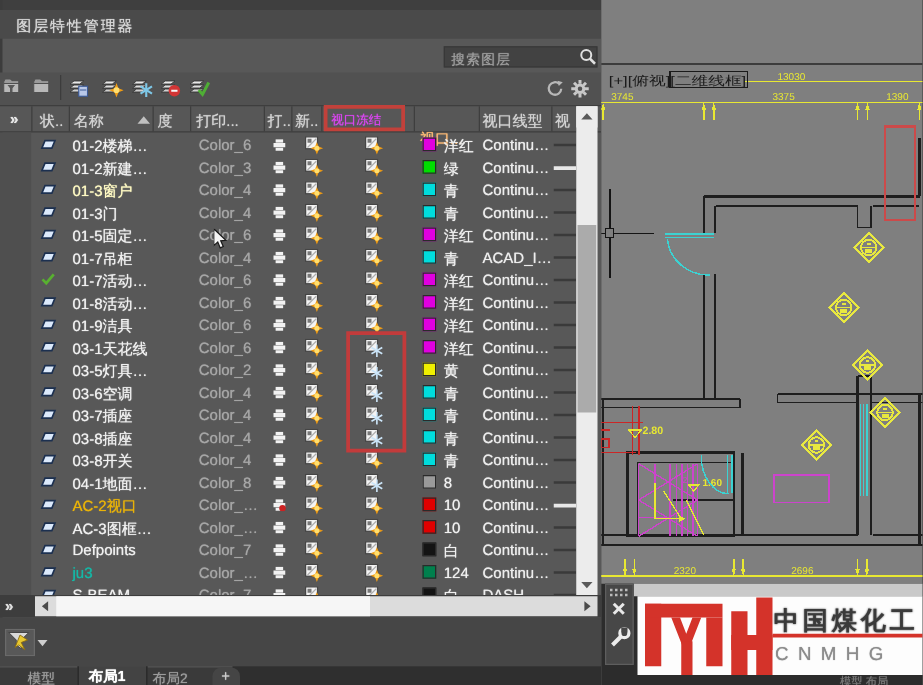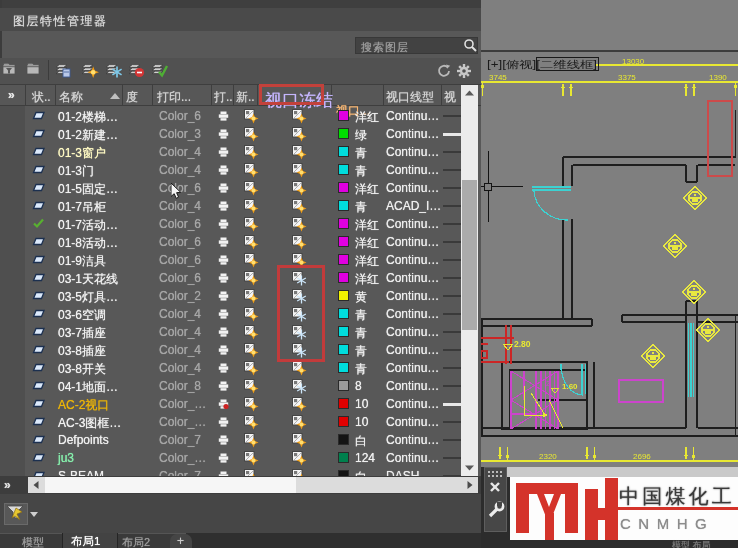--- a/index.html
+++ b/index.html
@@ -156,21 +156,21 @@
     <div class="a" style="left:383px;top:85px;width:1px;height:20px;background:#3e3e3e"></div>
     <div class="a" style="left:441px;top:85px;width:1px;height:20px;background:#3e3e3e"></div>
     <div class="a" style="left:461px;top:85px;width:1px;height:20px;background:#3e3e3e"></div>
     <div class="t" style="left:8px;top:88px;font-size:12px;color:#e8e8e8;font-weight:bold">»</div>
     <div class="t" style="left:32px;top:89px;font-size:12px;color:#d2d2d2">状..</div>
     <div class="t" style="left:59px;top:89px;font-size:12px;color:#d2d2d2">名称</div>
     <div class="t" style="left:126px;top:89px;font-size:12px;color:#d2d2d2">度</div>
     <div class="t" style="left:157px;top:89px;font-size:12px;color:#d2d2d2">打印...</div>
     <div class="t" style="left:214px;top:89px;font-size:12px;color:#d2d2d2">打..</div>
     <div class="t" style="left:236px;top:89px;font-size:12px;color:#d2d2d2">新..</div>
-    <div class="t" style="left:265px;top:89px;font-size:17px;color:#c4b5fd">视口冻结</div>
+    <div class="t" style="left:265px;top:89px;font-size:10px;color:#d946ef">视口冻结</div>
     <div class="t" style="left:336px;top:103px;font-size:12px;color:#fdba74">视口...</div>
     <div class="t" style="left:386px;top:89px;font-size:12px;color:#d2d2d2">视口线型</div>
     <div class="t" style="left:444px;top:89px;font-size:12px;color:#d2d2d2">视</div>
     <svg class="a" style="left:109px;top:92px" width="12" height="8">
       <polygon points="1,7 6,1 11,7" fill="#c0c0c0"></polygon>
     </svg>
     <div class="a" style="left:0;top:106px;width:25px;height:370px;background:#4f4f4f"></div>
     <div class="a" style="left:0;top:106px;width:461px;height:370px;overflow:hidden">
       <div style="position:absolute;left:0;top:-106px;width:461px;height:548px">
         <svg class="a" style="left:31px;top:111px" width="15" height="10">
@@ -512,21 +512,21 @@
         <svg class="a" style="left:292px;top:433px" width="15" height="15">
           <use href="#sunicon"></use>
         </svg>
         <div class="a" style="left:338px;top:434px;width:11px;height:11px;background:#141414;border:1px solid #2a2a2a"></div>
         <div class="t" style="left:355px;top:433px;font-size:12px;color:#f0f0f0">白</div>
         <div class="t" style="left:386px;top:433px;font-size:12px;color:#ededed">Continu…</div>
         <div class="a" style="left:443px;top:439px;width:18px;height:2px;background:#3a3a3a"></div>
         <svg class="a" style="left:31px;top:453px" width="15" height="10">
           <use href="#para"></use>
         </svg>
-        <div class="t" style="left:58px;top:451px;font-size:12px;color:#86efac">ju3</div>
+        <div class="t" style="left:58px;top:451px;font-size:12px;color:#14b8a6">ju3</div>
         <div class="t" style="left:159px;top:451px;font-size:12px;color:#a6a6a6">Color_…</div>
         <svg class="a" style="left:218px;top:453px" width="11" height="10">
           <use href="#printer"></use>
         </svg>
         <svg class="a" style="left:244px;top:451px" width="15" height="15">
           <use href="#sunicon"></use>
         </svg>
         <svg class="a" style="left:292px;top:451px" width="15" height="15">
           <use href="#sunicon"></use>
         </svg>
@@ -584,21 +584,21 @@
 <g transform="translate(3,3)">
         <polygon points="0,0 16,0 10,6 10,13 6,10 6,6" fill="#d8d8d8" stroke="#444" stroke-width="0.8"></polygon>
         <polygon points="9,2 15,6 10,8 13,14 8,10 5,12" fill="#e8c830" stroke="#8a6a10" stroke-width="0.7"></polygon>
       </g>
 <polygon points="26,9 34,9 30,14" fill="#cfcfcf"></polygon>
     </svg>
     <div class="a" style="left:0;top:533px;width:481px;height:15px;background:#3a3a3a;border-top:1px solid #555"></div>
     <div class="a" style="left:186px;top:533px;width:295px;height:15px;background:#2f2f2f"></div>
     <div class="t" style="left:22px;top:535px;font-size:11px;color:#9b9b9b">模型</div>
     <div class="a" style="left:62px;top:533px;width:56px;height:15px;background:#434343;border-left:1px solid #252525;border-right:1px solid #252525"></div>
-    <div class="t" style="left:71px;top:534px;font-size:11.5px;color:#ffffff;font-weight:normal">布局1</div>
+    <div class="t" style="left:71px;top:534px;font-size:11.5px;color:#ffffff;font-weight:bold">布局1</div>
     <div class="t" style="left:122px;top:535px;font-size:11px;color:#9b9b9b">布局2</div>
     <div class="a" style="left:170px;top:534px;width:22px;height:14px;background:#454545;border-radius:7px 7px 0 0"></div>
     <div class="t" style="left:177px;top:534px;font-size:12px;color:#cccccc">+</div>
     <div class="a" style="left:481px;top:0;width:257px;height:548px;background:#7f7f7f"></div>
     <svg class="a" style="left:481px;top:0" width="257" height="548" viewBox="481 0 257 548" shape-rendering="crispEdges">
       <line x1="481" y1="51" x2="738" y2="51" stroke="#3c3c3c" stroke-width="1.5"></line>
       <line x1="596" y1="65" x2="738" y2="65" stroke="#e8e832" stroke-width="1.2"></line>
       <line x1="481" y1="82" x2="738" y2="82" stroke="#e8e832" stroke-width="1.2"></line>
       <use href="#dimtick" transform="translate(563,82)"></use>
       <use href="#dimtick" transform="translate(571,82)"></use>
@@ -740,16 +740,16 @@
 <rect x="6" y="6" width="13" height="50"></rect>
 <rect x="6" y="6" width="62" height="11"></rect>
 <polygon points="27,17 34,17 39,30 44,17 51,17 42,40 36,40"></polygon>
 <rect x="35" y="36" width="9" height="27"></rect>
 <rect x="55" y="17" width="13" height="39"></rect>
 <rect x="75" y="12" width="13" height="51"></rect>
 <rect x="95" y="1" width="13" height="62"></rect>
 <rect x="75" y="31" width="33" height="12"></rect>
 </g>
     </svg>
-    <div class="t" style="left:619px;top:483px;font-size:20px;color:#3a3a3a;font-weight:normal;letter-spacing:3.2px;text-shadow:0 0 1.6px #3a3a3a">中国煤化工</div>
+    <div class="t" style="left:619px;top:483px;font-size:20px;color:#3a3a3a;font-weight:bold;letter-spacing:3.2px;text-shadow:0 0 1.6px #3a3a3a">中国煤化工</div>
     <div class="a" style="left:618px;top:507px;width:120px;height:3px;background:#d4332a"></div>
     <div class="t" style="left:620px;top:515px;font-size:15px;color:#8c8c8c;letter-spacing:7.5px">CNMHG</div>
     <div class="t" style="left:672px;top:539px;font-size:9px;color:#777">模型 布局</div>
   </div>
 </body></html>

